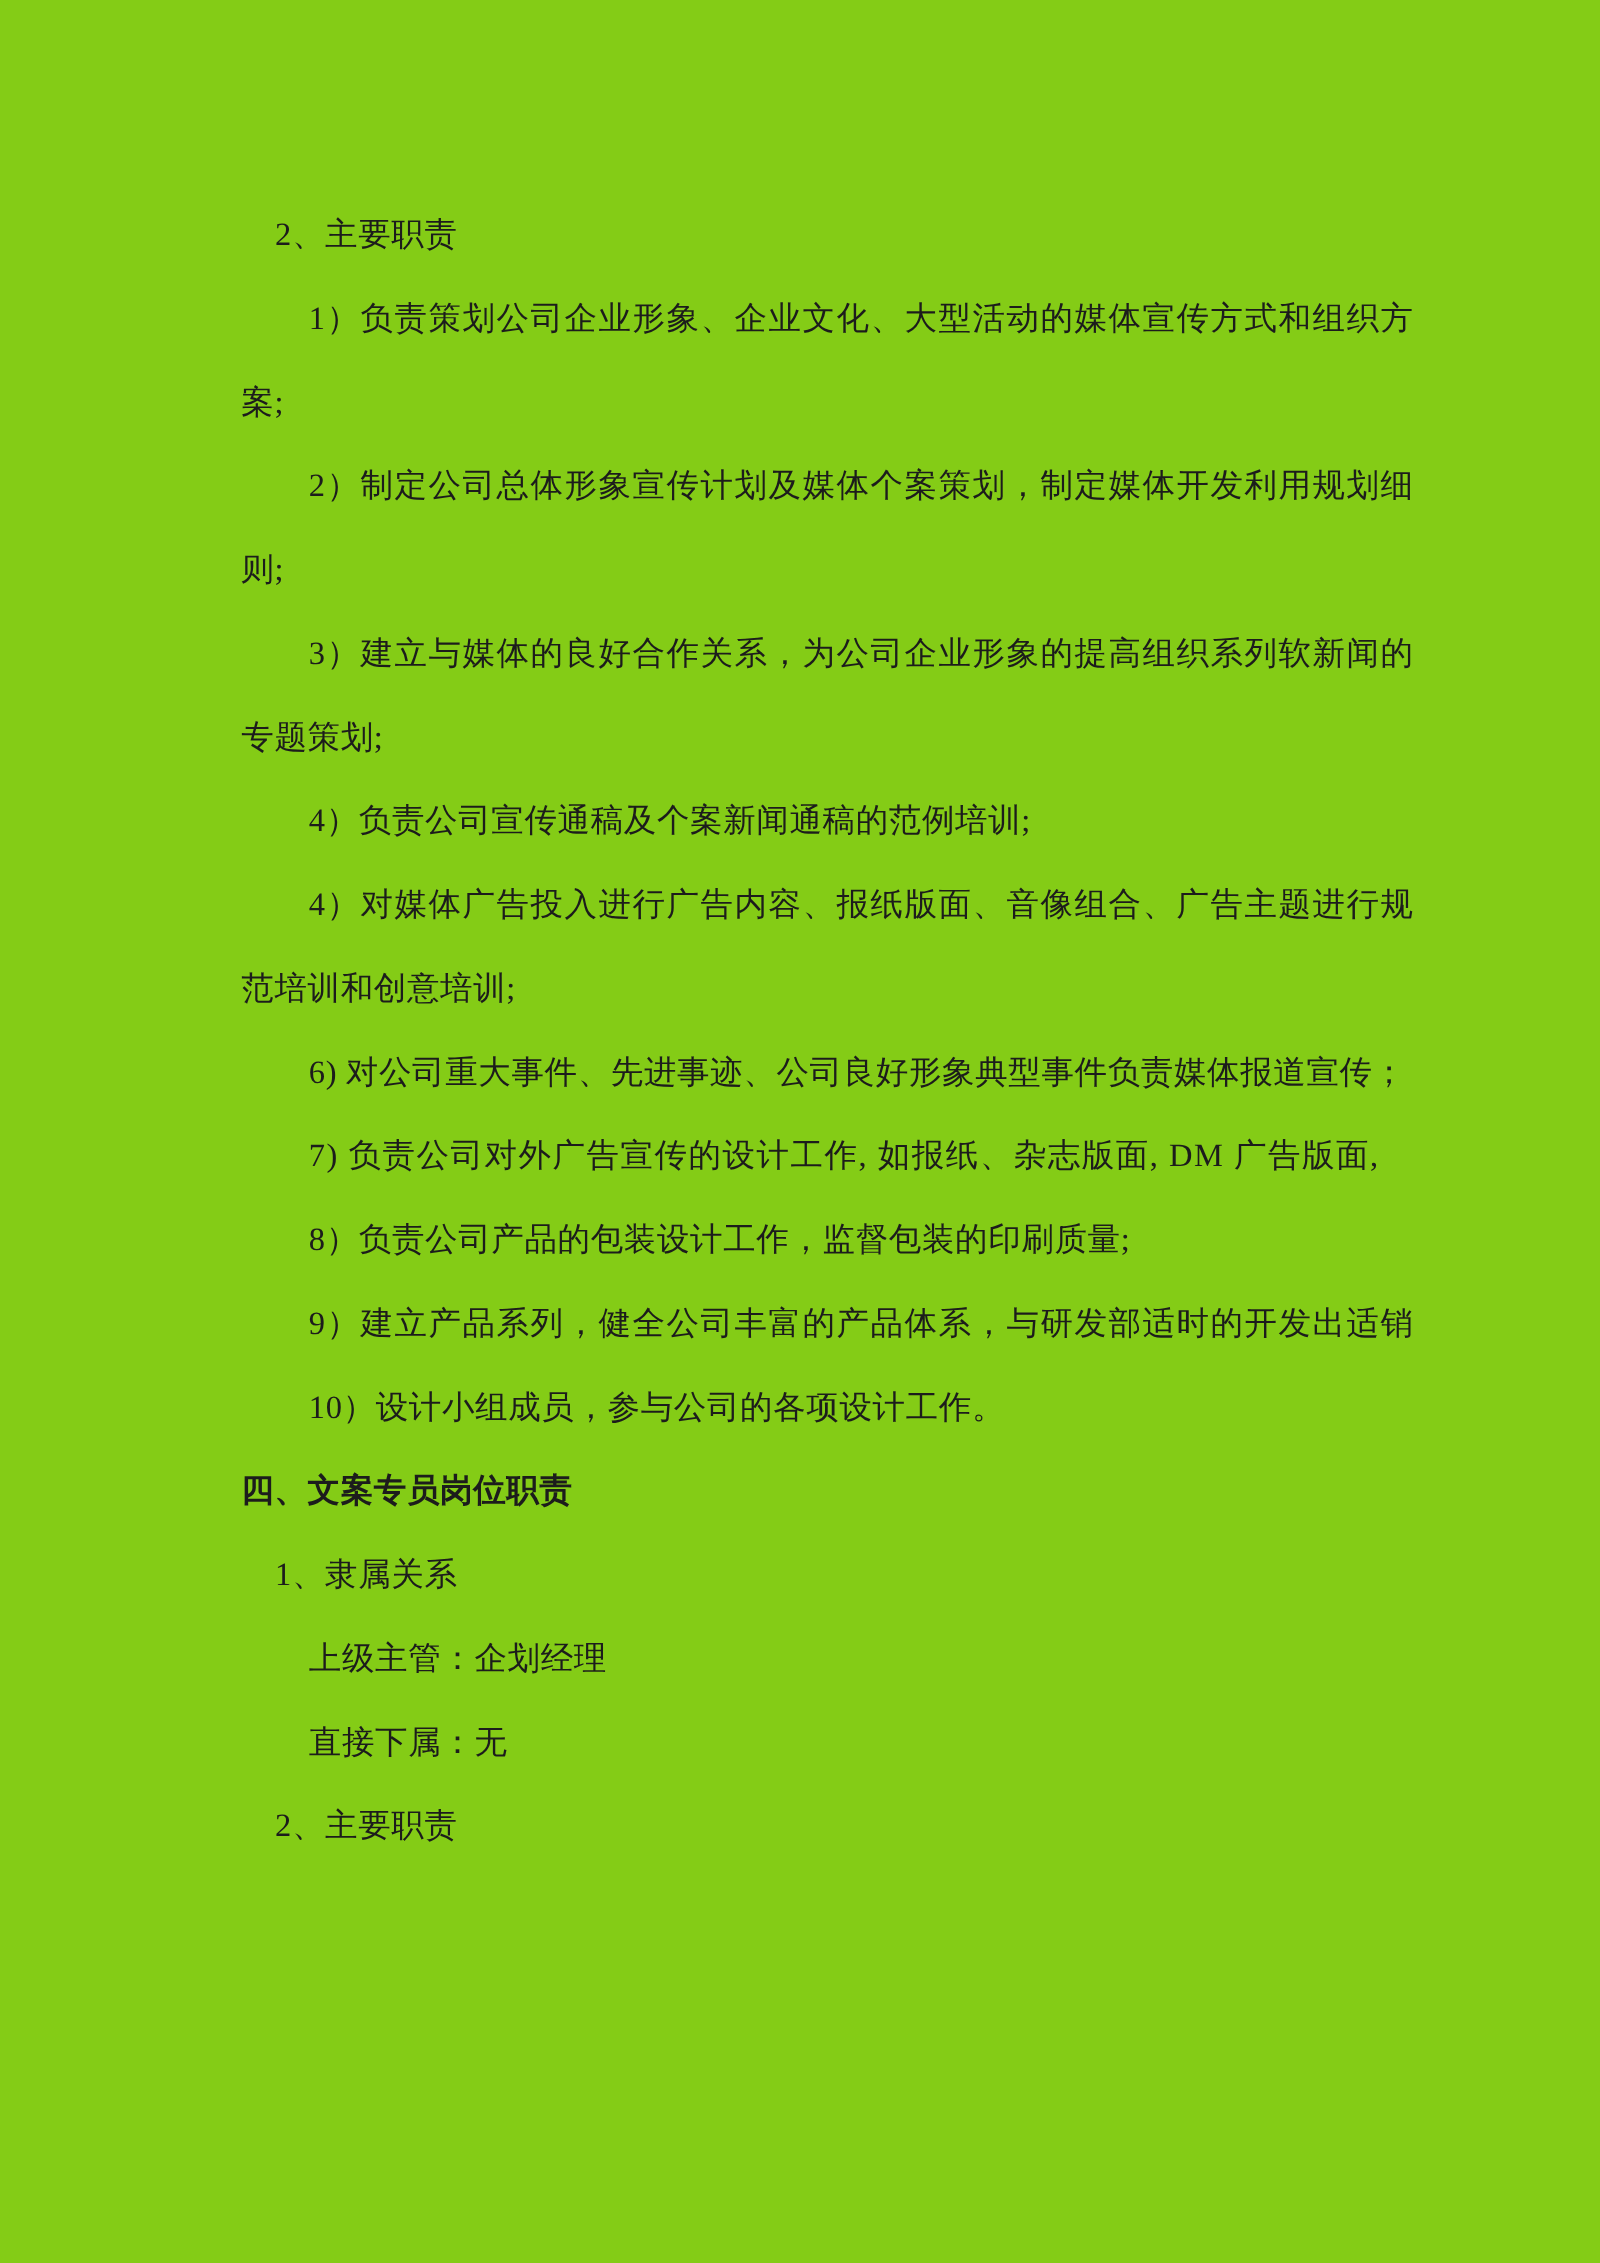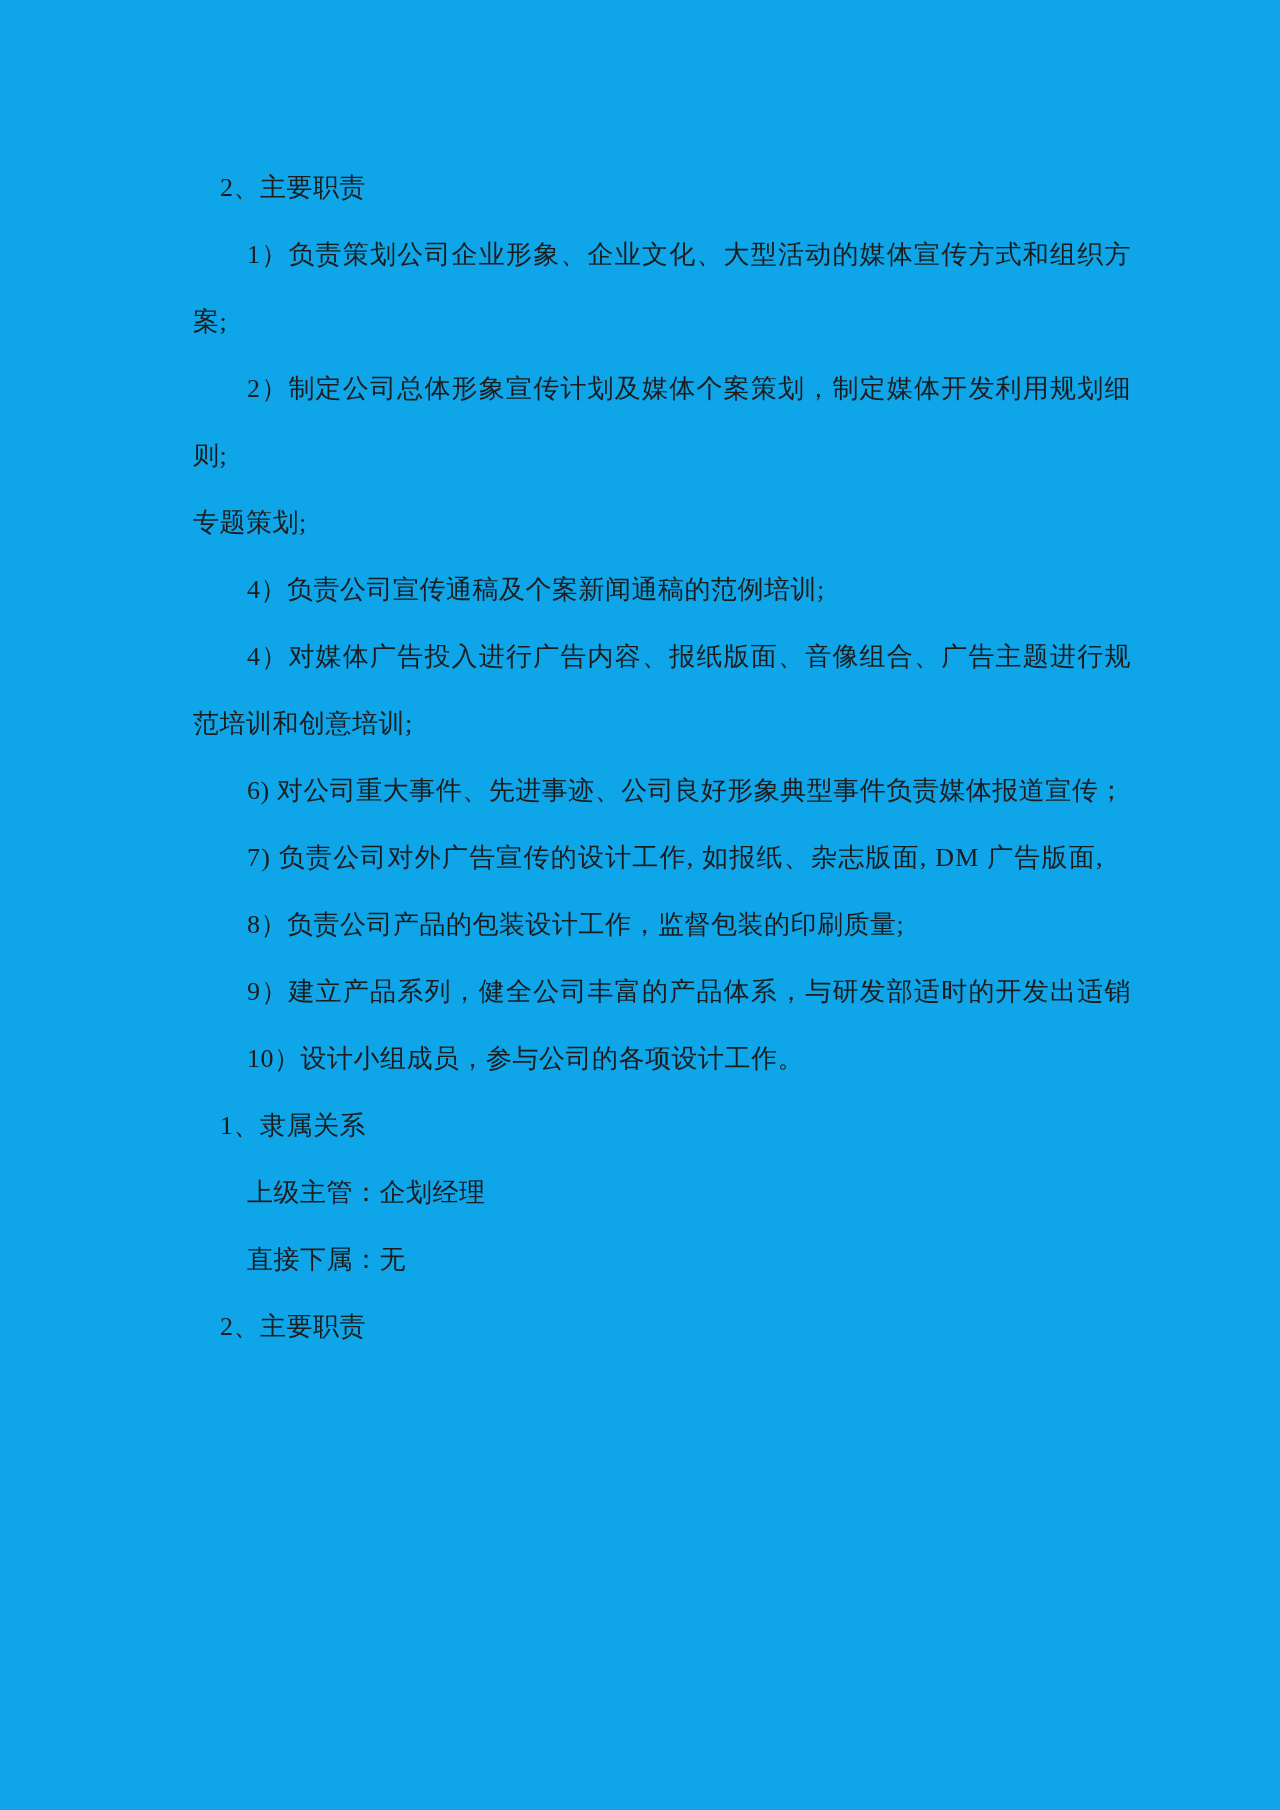--- a/index.html
+++ b/index.html
@@ -4,21 +4,21 @@
 <style>
   html, body {
     margin: 0;
     padding: 0;
     background: #ffffff;
   }
   .page {
     position: relative;
     width: 1280px;
     height: 1810px;
-    background: #0ea5e9;
+    background: #84cc16;
     overflow: hidden;
     font-family: "Liberation Serif", "DejaVu Serif", serif;
   }
   .text-block {
     position: absolute;
     left: 193px;
     top: 154px;
     width: 894px;
     font-size: 26px;
     color: #1c1c1c;
@@ -45,27 +45,29 @@
 </head>
 <body>
 
 <div class="page">
   <div class="text-block">
     <div class="line indent1">2、主要职责</div>
     <div class="line indent2 fill">1）负责策划公司企业形象、企业文化、大型活动的媒体宣传方式和组织方</div>
     <div class="line cont">案;</div>
     <div class="line indent2 fill">2）制定公司总体形象宣传计划及媒体个案策划，制定媒体开发利用规划细</div>
     <div class="line cont">则;</div>
+    <div class="line indent2 fill">3）建立与媒体的良好合作关系，为公司企业形象的提高组织系列软新闻的</div>
     <div class="line cont">专题策划;</div>
     <div class="line indent2">4）负责公司宣传通稿及个案新闻通稿的范例培训;</div>
     <div class="line indent2 fill">4）对媒体广告投入进行广告内容、报纸版面、音像组合、广告主题进行规</div>
     <div class="line cont">范培训和创意培训;</div>
     <div class="line indent2">6) 对公司重大事件、先进事迹、公司良好形象典型事件负责媒体报道宣传；</div>
     <div class="line indent2 fill">7) 负责公司对外广告宣传的设计工作, 如报纸、杂志版面, DM 广告版面,</div>
     <div class="line indent2">8）负责公司产品的包装设计工作，监督包装的印刷质量;</div>
     <div class="line indent2 fill">9）建立产品系列，健全公司丰富的产品体系，与研发部适时的开发出适销</div>
     <div class="line indent2">10）设计小组成员，参与公司的各项设计工作。</div>
+    <div class="line heading">四、文案专员岗位职责</div>
     <div class="line indent1">1、隶属关系</div>
     <div class="line indent2">上级主管：企划经理</div>
     <div class="line indent2">直接下属：无</div>
     <div class="line indent1">2、主要职责</div>
   </div>
 </div>
 
 </body></html>

